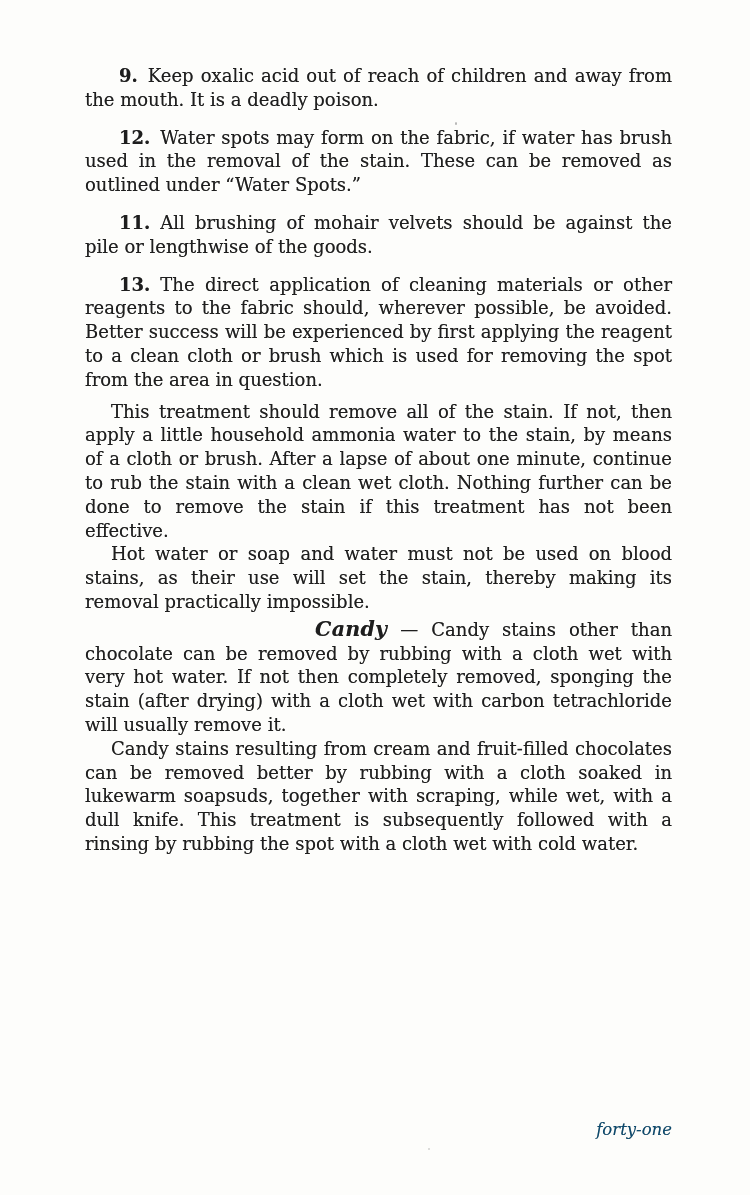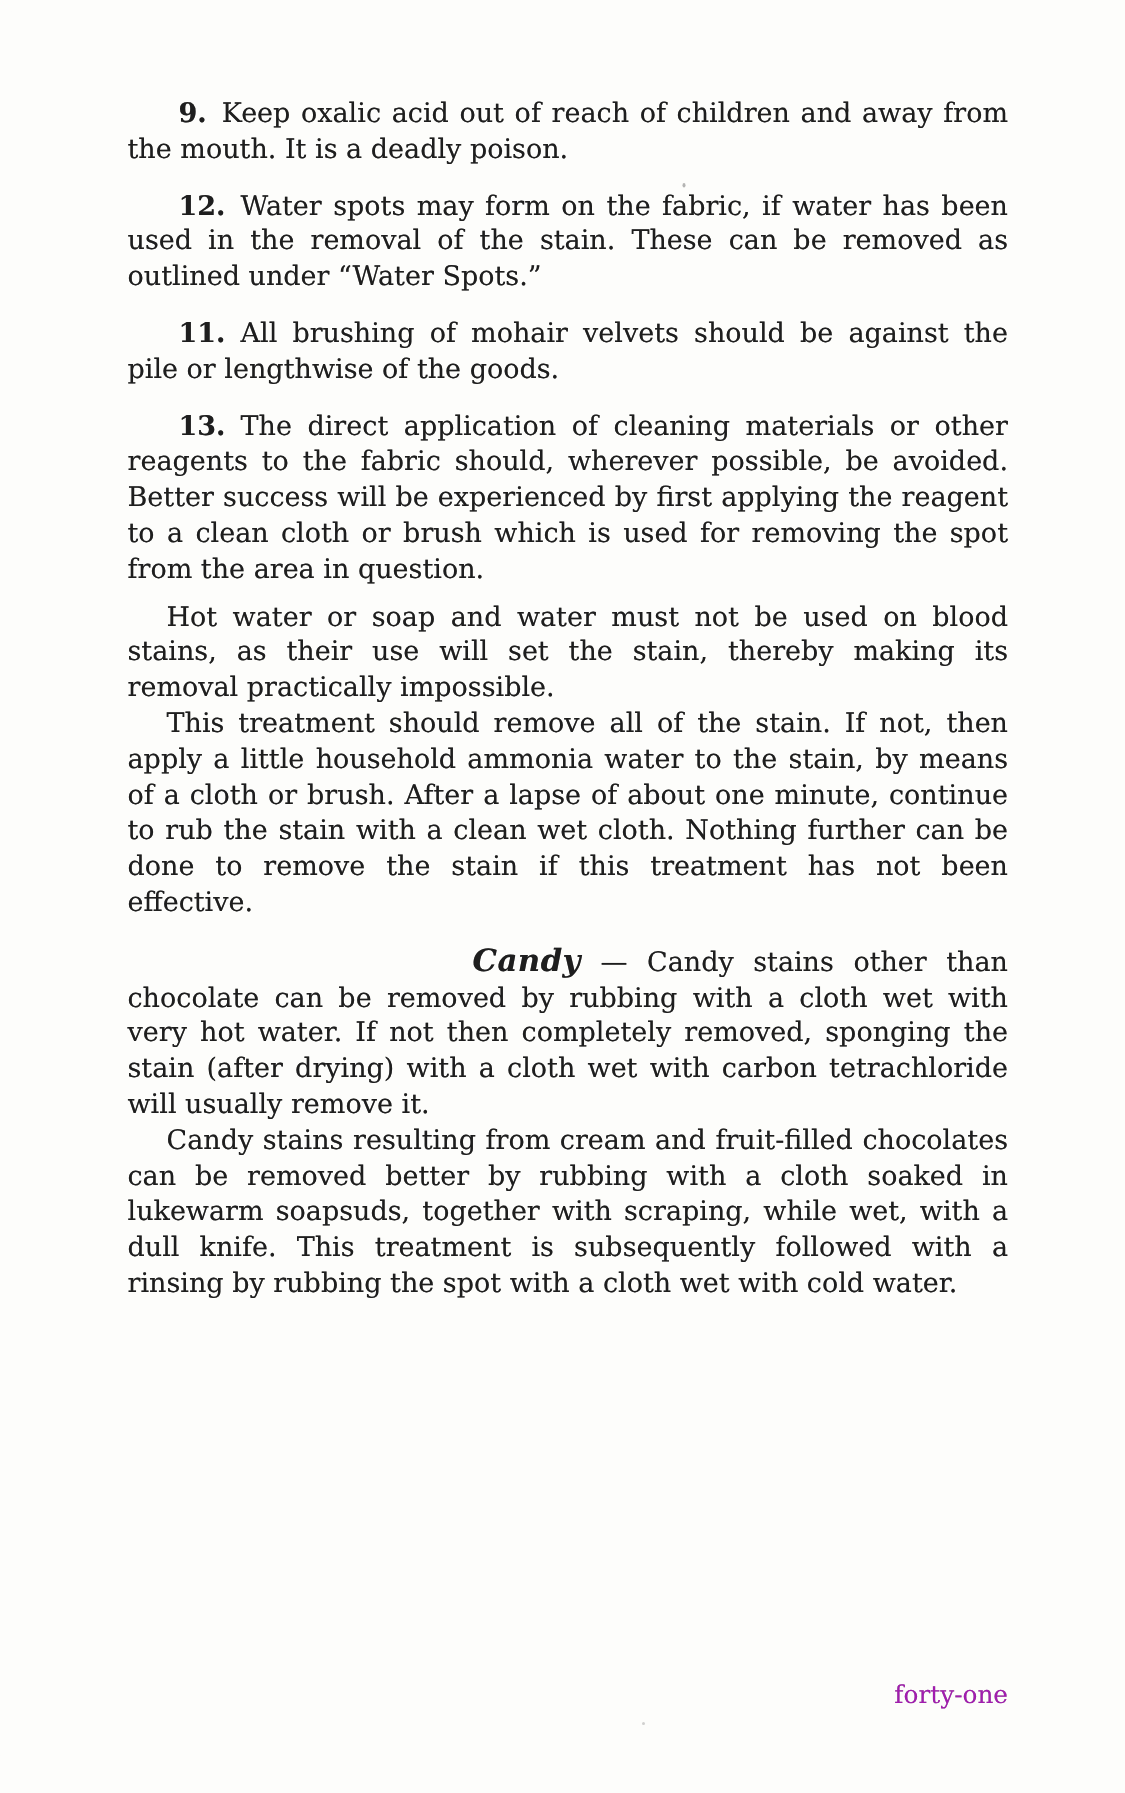--- a/index.html
+++ b/index.html
@@ -29,35 +29,36 @@
   p { margin: 0; }
   .item {
     text-indent: 34px;
     margin-bottom: 14px;
   }
   .num {
     font-weight: bold;
     margin-right: 10px;
   }
   .section-blood { margin-top: -6px; }
-  .section-candy { margin-top: 15px; }
+  .section-candy { margin-top: 4px; }
   .lead { text-indent: 230px; }
   .heading {
     font-weight: bold;
     font-style: italic;
     font-size: 1.14em;
     letter-spacing: 0.3px;
   }
   .cont { text-indent: 26px; }
   .folio {
     position: absolute;
     top: 1120px;
     right: 78px;
+    font-style: italic;
     font-size: 16.5px;
-    color: #a21caf;
+    color: #0c4a6e;
     text-shadow: 0 0 0.4px rgba(30,30,30,0.4);
   }
   .speck {
     position: absolute;
     background: rgba(90,90,90,0.45);
     border-radius: 50%;
   }
   .speck-1 { left: 563px; top: 72px;  width: 3px; height: 3px; }
   .speck-2 { left: 455px; top: 122px; width: 2px; height: 3px; }
   .speck-3 { left: 428px; top: 1148px; width: 2px; height: 2px; opacity: .6; }
@@ -68,30 +69,30 @@
 <div class="page">
 
   <div class="speck speck-1"></div>
   <div class="speck speck-2"></div>
   <div class="speck speck-3"></div>
 
   <main class="text-column">
 
     <p class="item"><span class="num">9.</span><span>Keep oxalic acid out of reach of children and away from the mouth. It is a deadly poison.</span></p>
 
-    <p class="item"><span class="num">12.</span><span>Water spots may form on the fabric, if water has been used in the removal of the stain. These can be removed as outlined under “Water Spots.”</span></p>
+    <p class="item"><span class="num">12.</span><span>Water spots may form on the fabric, if water has brush used in the removal of the stain. These can be removed as outlined under “Water Spots.”</span></p>
 
     <p class="item"><span class="num">11.</span><span>All brushing of mohair velvets should be against the pile or lengthwise of the goods.</span></p>
 
 
     <p class="item"><span class="num">13.</span><span>The direct application of cleaning materials or other reagents to the fabric should, wherever possible, be avoided. Better success will be experienced by first applying the reagent to a clean cloth or brush which is used for removing the spot from the area in question.</span></p>
 
     <section class="section-blood">
+      <p class="cont">This treatment should remove all of the stain. If not, then apply a little household ammonia water to the stain, by means of a cloth or brush. After a lapse of about one minute, continue to rub the stain with a clean wet cloth. Nothing further can be done to remove the stain if this treatment has not been effective.</p>
       <p class="cont">Hot water or soap and water must not be used on blood stains, as their use will set the stain, thereby making its removal practically impossible.</p>
-      <p class="cont">This treatment should remove all of the stain. If not, then apply a little household ammonia water to the stain, by means of a cloth or brush. After a lapse of about one minute, continue to rub the stain with a clean wet cloth. Nothing further can be done to remove the stain if this treatment has not been effective.</p>
     </section>
 
     <section class="section-candy">
       <p class="lead"><span class="heading">Candy</span><span class="dash"> — </span><span>Candy stains other than chocolate can be removed by rubbing with a cloth wet with very hot water. If not then completely removed, sponging the stain (after drying) with a cloth wet with carbon tetrachloride will usually remove it.</span></p>
       <p class="cont">Candy stains resulting from cream and fruit-filled chocolates can be removed better by rubbing with a cloth soaked in lukewarm soapsuds, together with scraping, while wet, with a dull knife. This treatment is subsequently followed with a rinsing by rubbing the spot with a cloth wet with cold water.</p>
     </section>
 
   </main>
 
   <footer class="folio">

